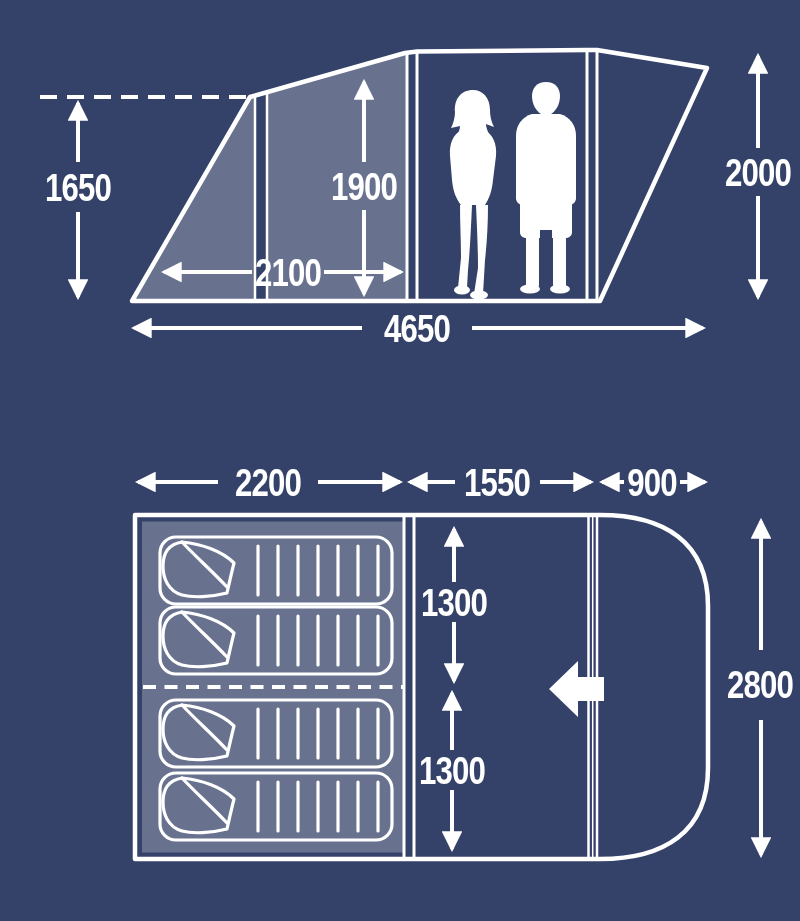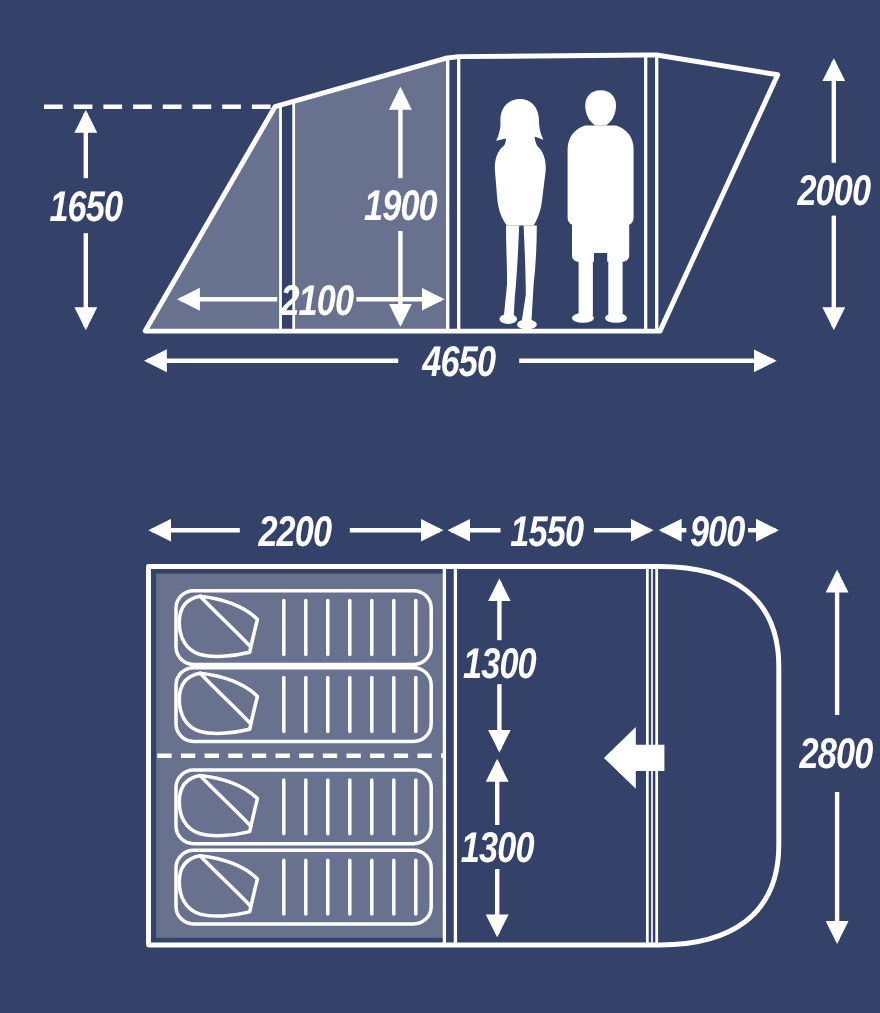--- a/index.html
+++ b/index.html
@@ -1,18 +1,18 @@
 <!DOCTYPE html>
 <html><head>
 <meta charset="utf-8">
 <style>
   html,body{margin:0;padding:0;background:#344269;}
   body{display:flex;justify-content:flex-start;align-items:flex-start;}
   .stage{position:relative;width:800px;height:921px;background:#344269;overflow:hidden;
-         font-family:"Liberation Sans",sans-serif;font-style:italic;}
+         font-family:"Liberation Sans",sans-serif;}
   .stage svg{position:absolute;left:0;top:0;}
   text{fill:#ffffff;font-family:"Liberation Sans","DejaVu Sans",sans-serif;
        font-size:39px;font-weight:bold;letter-spacing:-1px;}
   .ln{stroke:#ffffff;stroke-width:4;fill:none;stroke-linecap:butt;}
   .thin{stroke:#ffffff;stroke-width:3;fill:none;}
   .outline{stroke:#ffffff;stroke-width:4.5;fill:none;stroke-linejoin:round;}
   .dash{stroke:#ffffff;stroke-width:4;fill:none;stroke-dasharray:17 10;}
   .dash2{stroke:#ffffff;stroke-width:4;fill:none;stroke-dasharray:13 8.5;}
   .shade{fill:rgba(255,255,255,0.26);}
   .white{fill:#ffffff;}

